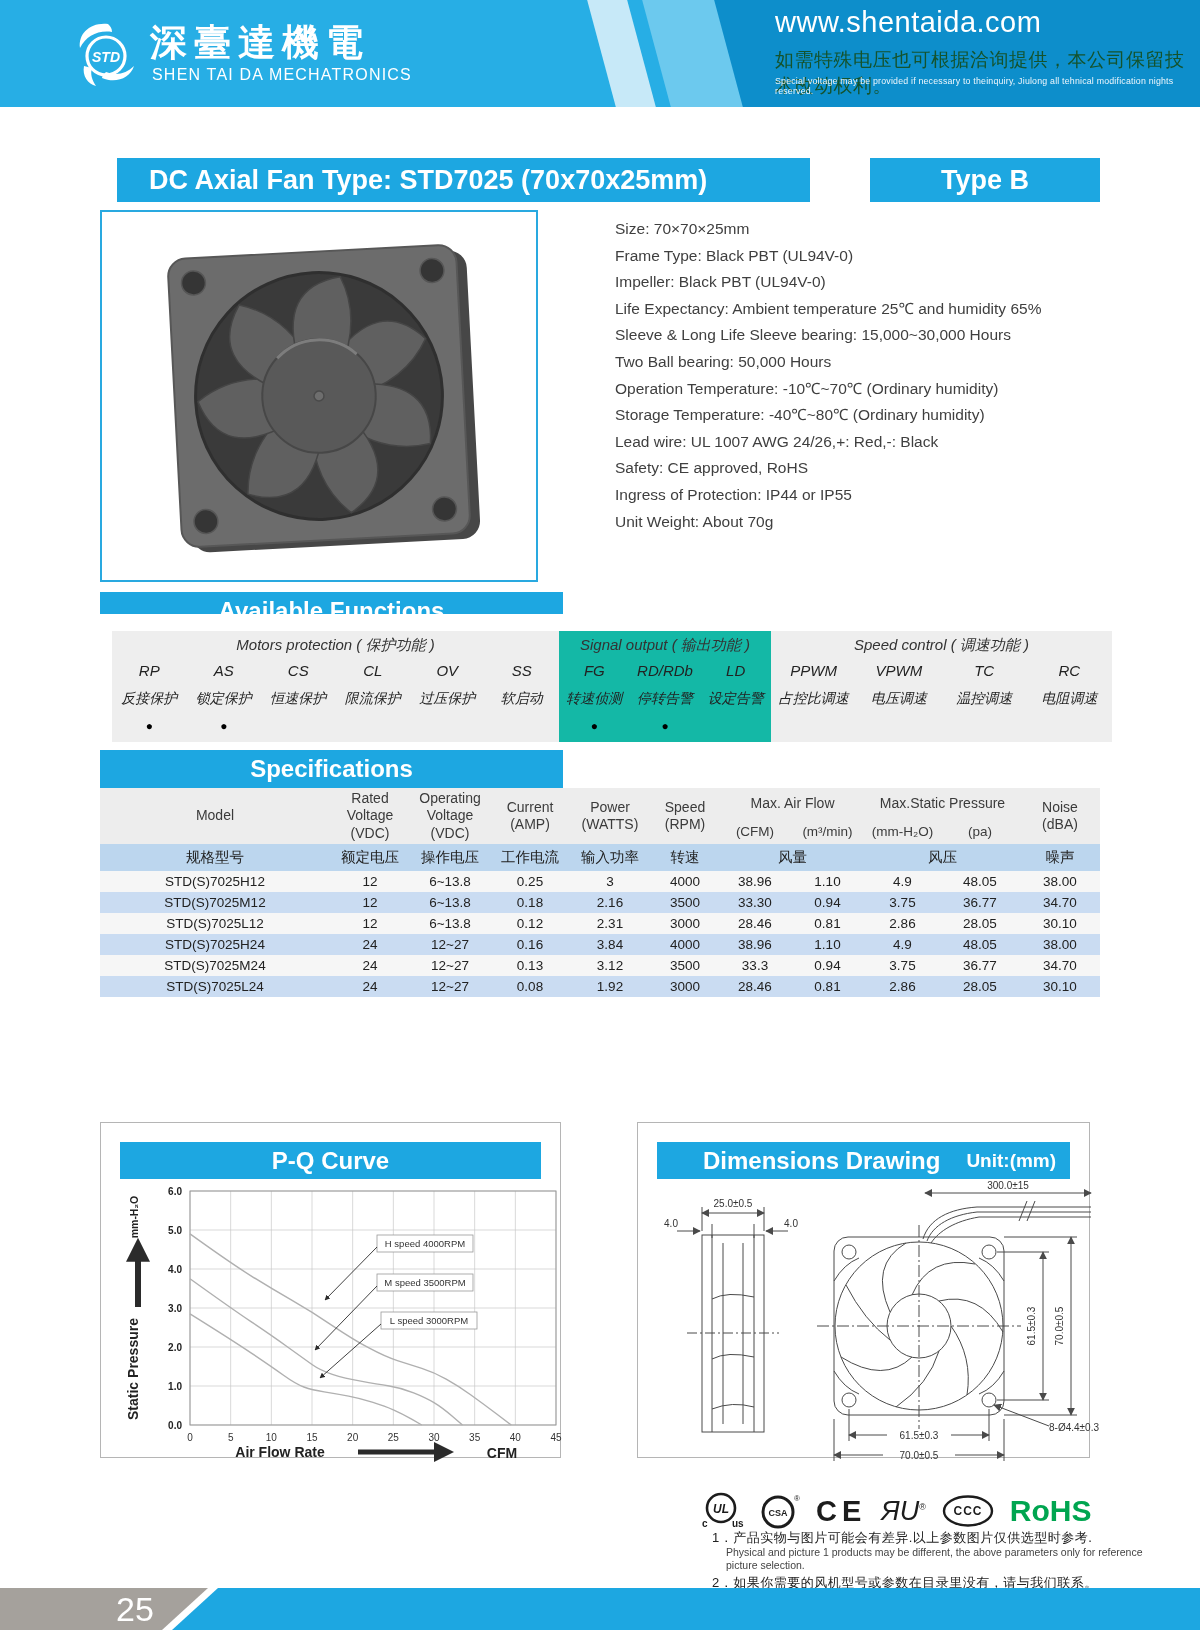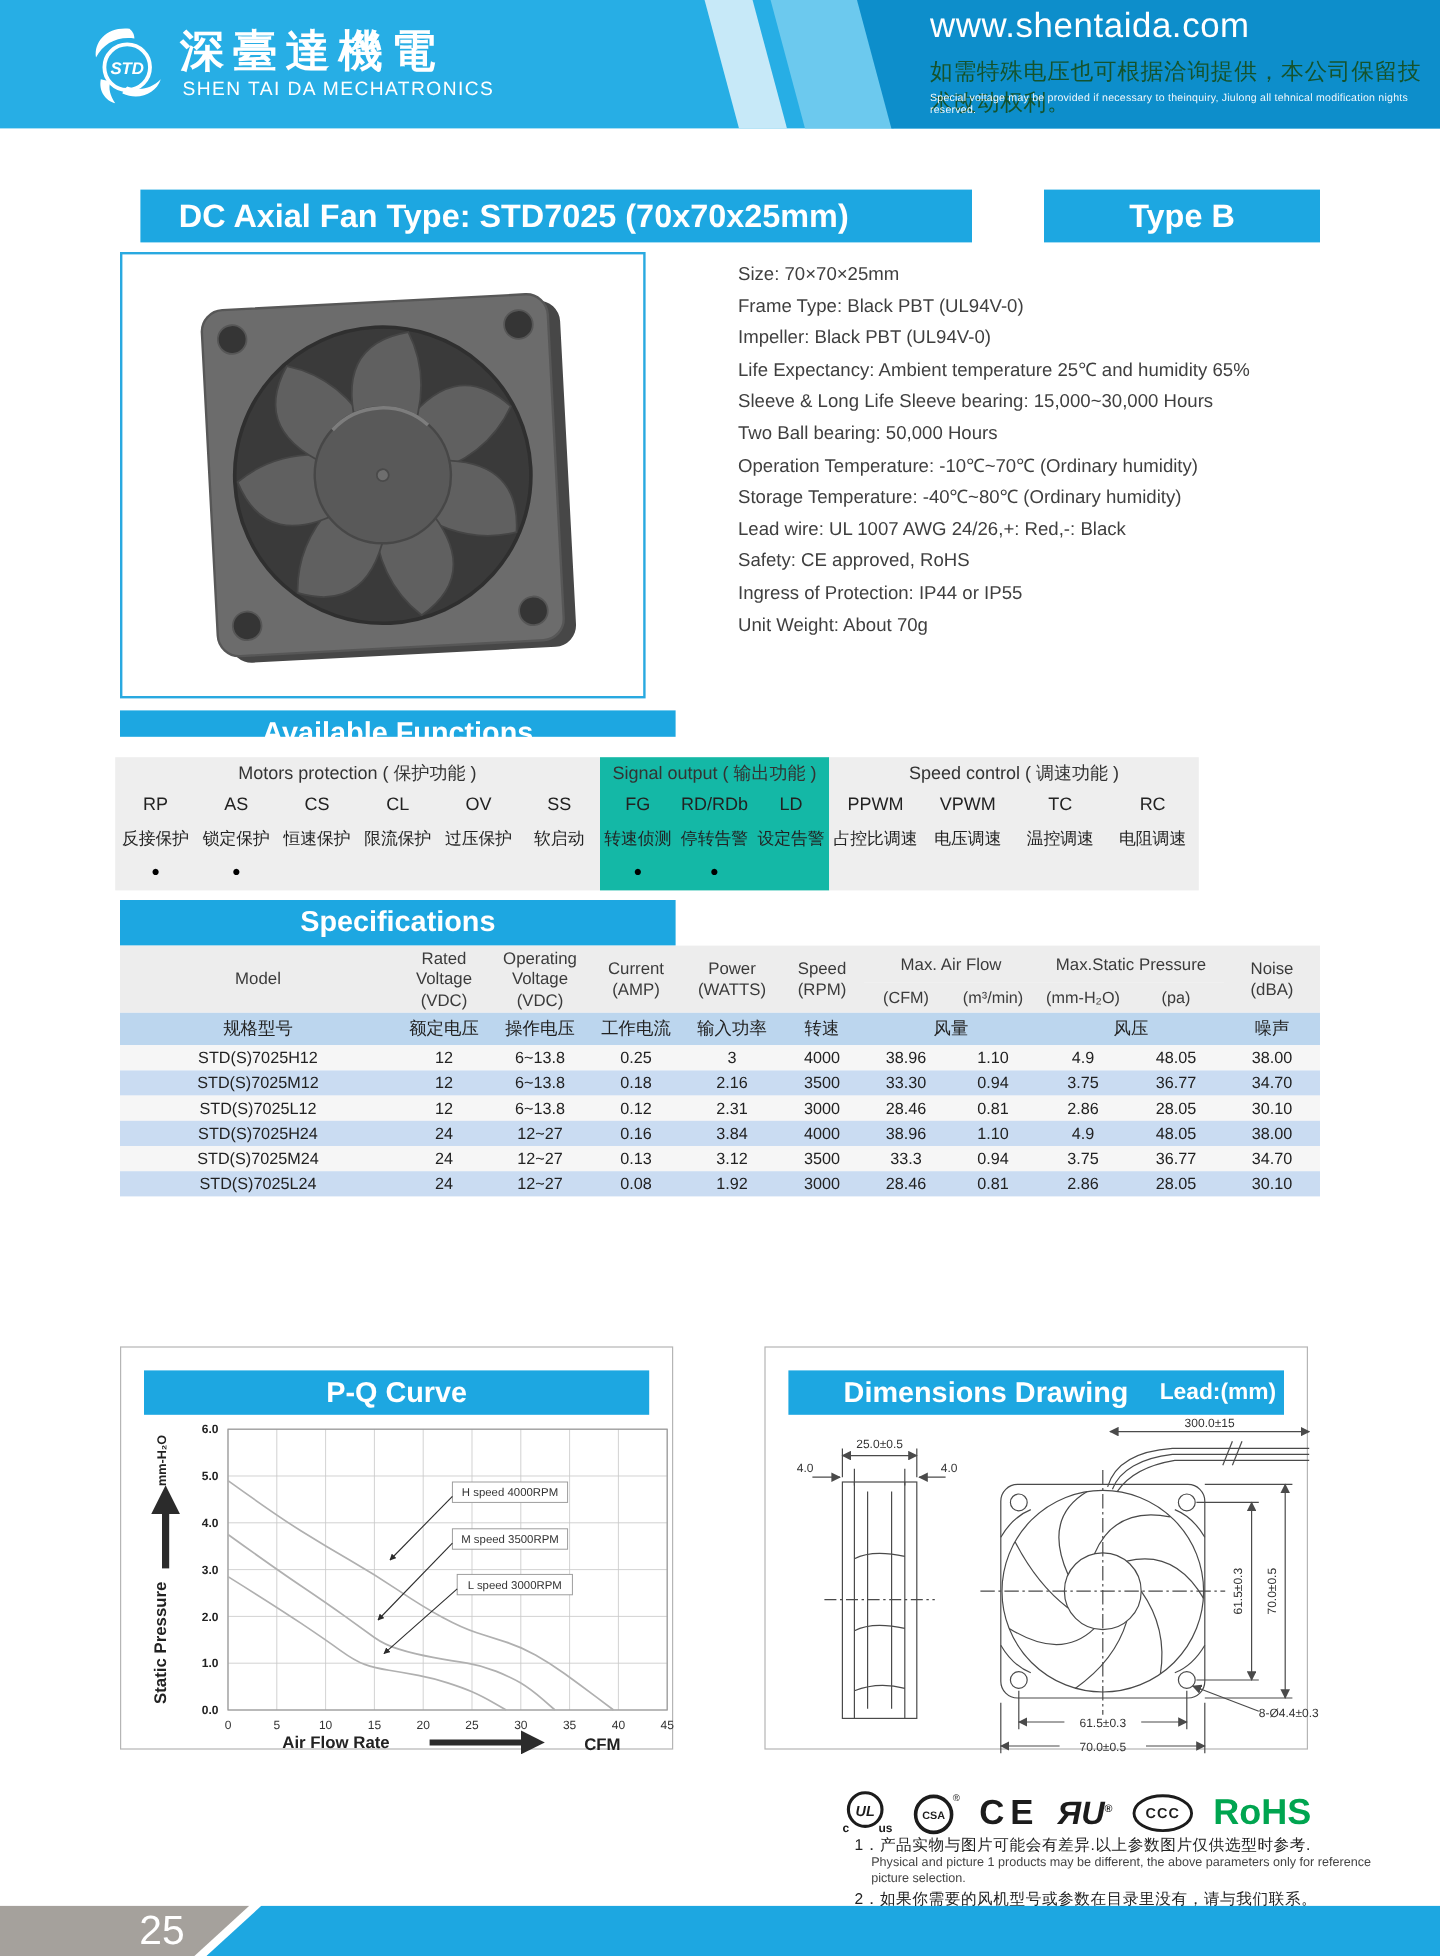--- a/index.html
+++ b/index.html
@@ -25,21 +25,21 @@
   .title-type{left:870px;top:158px;width:230px;height:44px;font-size:27px;line-height:44px;text-align:center;}
 
   
   .photo-box{left:100px;top:210px;width:438px;height:372px;border:2px solid #29a9e0;box-sizing:border-box;background:#fff;}
   .photo-box svg{width:100%;height:100%;}
   .spec-list{left:615px;top:216px;width:500px;}
   .spec-line{font-size:15.5px;color:#3f3f3f;height:26.6px;line-height:26.6px;white-space:nowrap;}
 
   
   .af-head{left:100px;top:592px;width:463px;height:22px;font-size:24px;line-height:38px;text-align:center;}
-  .af-table{left:96px;top:631px;width:903px;display:flex;}
+  .af-table{left:112px;top:631px;width:1000px;display:flex;font-style:italic;}
   .af-group-title{height:26px;line-height:28px;text-align:center;font-size:15px;color:#333;}
   .af-cols{display:flex;}
   .af-col{flex:1;text-align:center;}
   .af-code{height:27px;line-height:27px;font-size:15px;color:#222;}
   .af-cn{height:30px;line-height:28px;font-size:14px;color:#222;}
   .af-dot{height:28px;line-height:24px;font-size:12px;color:#000;}
 
   
   .spec-head{left:100px;top:750px;width:463px;height:38px;font-size:24px;line-height:38px;text-align:center;}
   .spec-table-wrap{left:100px;top:788px;width:1000px;}
@@ -58,21 +58,21 @@
   .pq-panel{left:100px;top:1122px;width:461px;height:336px;}
   .dim-panel{left:637px;top:1122px;width:453px;height:336px;}
   .panel-head{height:37px;font-size:24px;line-height:37px;text-align:center;}
   .dim-head{display:flex;justify-content:flex-start;padding-left:46px;box-sizing:border-box;}
   .dim-head .unit{font-size:19px;margin-left:26px;}
   svg text{font-family:"Liberation Sans",sans-serif;}
 
   
   .cert-row{left:698px;top:1490px;height:42px;display:flex;align-items:center;gap:15px;color:#1c1c1c;}
   .ce-text{font-size:29px;font-weight:bold;letter-spacing:5px;}
-  .ru-text{font-size:27px;font-weight:700;font-style:italic;}
+  .ru-text{font-size:27px;font-weight:400;font-style:italic;}
   .ru-text sup{font-size:9px;font-style:normal;}
   .rohs-text{font-size:30px;font-weight:bold;color:#00a550;}
   .footnotes{left:712px;top:1530px;width:440px;}
   .fn-cn{font-size:13px;color:#222;letter-spacing:0.5px;line-height:16px;}
   .fn-en{font-size:10.5px;color:#444;line-height:13px;margin:0 0 3px 14px;}
 
   
   .footer{left:0;top:1588px;width:1200px;height:42px;}
   .footer-gray{position:absolute;left:0;top:0;width:240px;height:42px;background:#a5a19c;clip-path:polygon(0 0,208px 0,162px 42px,0 42px);}
   .footer-blue{position:absolute;left:0;top:0;width:1200px;height:42px;background:#1da7e1;clip-path:polygon(218px 0,1200px 0,1200px 42px,172px 42px);}
@@ -430,21 +430,21 @@
         <text x="18" y="38" text-anchor="middle" font-size="10.5" font-weight="bold" fill="#222" transform="rotate(-90 18 38)">mm-H₂O</text>
         <text x="160" y="278" text-anchor="middle" font-size="14" font-weight="bold" fill="#222">Air Flow Rate</text>
         <line x1="238" y1="273" x2="328" y2="273" stroke="#2b2b2b" stroke-width="5" marker-end="url(#bigarr)"></line>
         <text x="382" y="279" text-anchor="middle" font-size="14" font-weight="bold" fill="#222">CFM</text>
       </svg>
   </div>
 
   <div class="abs panel dim-panel">
     <div class="bluebar panel-head dim-head">
       <span>Dimensions Drawing</span>
-      <span class="unit">Lead:(mm)</span>
+      <span class="unit">Unit:(mm)</span>
     </div>
     <svg width="445" height="291" viewBox="0 0 445 291" font-size="10" fill="none" stroke="#4a4a4a" stroke-width="1">
       <defs>
         <marker id="darr" viewBox="0 0 10 10" refX="9" refY="5" markerWidth="8" markerHeight="8" orient="auto-start-reverse">
           <path d="M0,0L10,5L0,10z" fill="#4a4a4a" stroke="none"></path>
         </marker>
       </defs>
 
       <rect x="45" y="56" width="62" height="197"></rect>
       <line x1="55" y1="56" x2="55" y2="253"></line>

